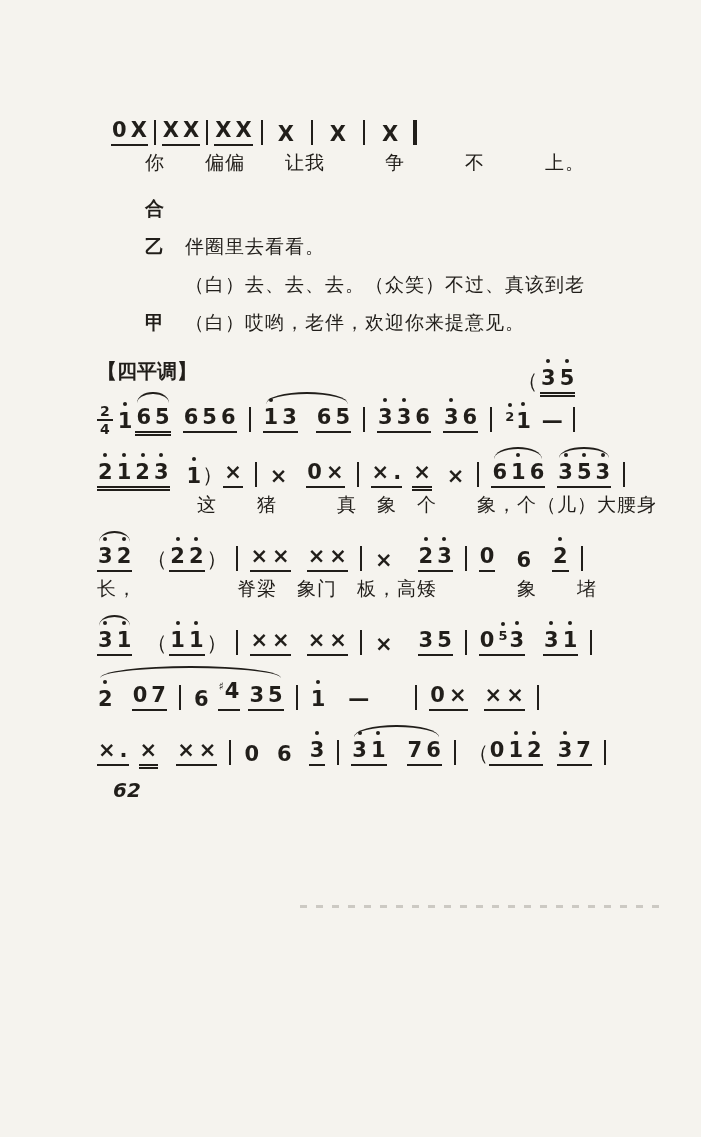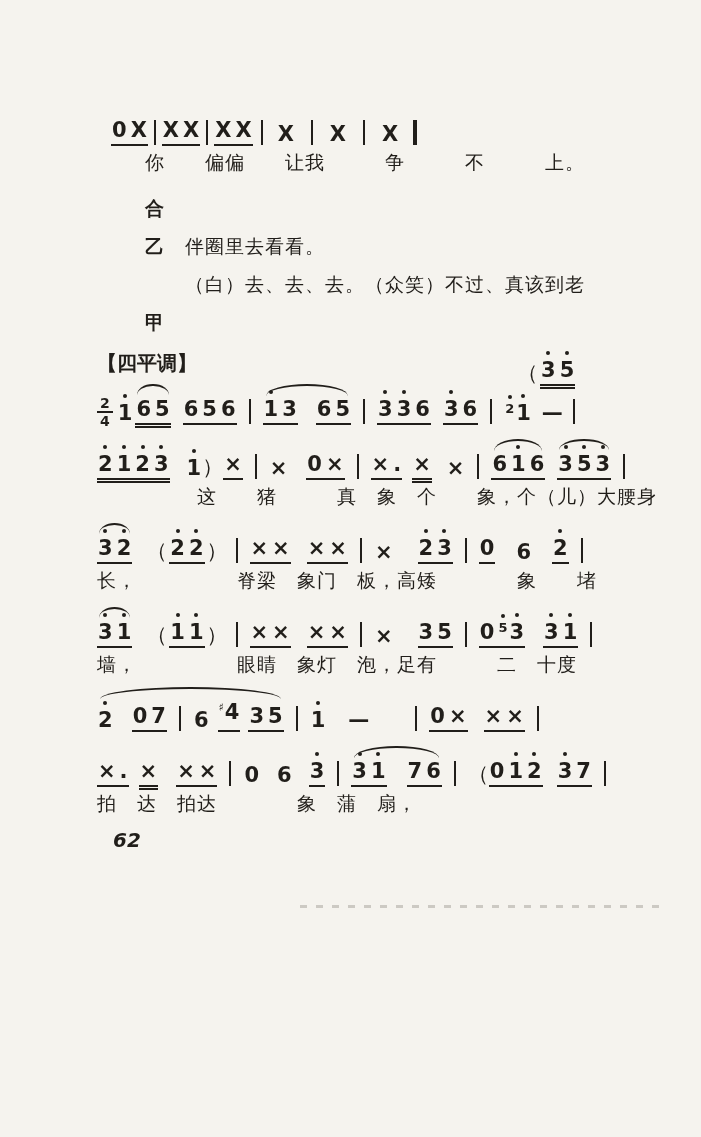--- a/index.html
+++ b/index.html
@@ -47,21 +47,21 @@
 
   
   .lyr{white-space:pre;font-size:19px;line-height:26px;margin-top:3px;letter-spacing:1px;}
 
   
   .dialogue{margin-top:14px;}
   .drow{display:flex;margin-bottom:0;}
   .speaker{width:40px;flex:none;font-weight:700;font-size:19px;line-height:38px;}
   .dtext{font-size:19px;line-height:38px;letter-spacing:1px;}
 
-  .section-head{margin-top:8px;font-weight:700;font-size:20px;line-height:28px;}
+  .section-head{margin-top:16px;font-weight:700;font-size:20px;line-height:28px;}
 
   .music{margin-top:2px;}
   .mrow{position:relative;margin-bottom:9px;}
   .pickup{position:absolute;left:420px;top:-38px;height:32px;}
 
   .pagenum{margin:12px 0 0 16px;font-weight:700;font-style:italic;font-size:20px;}
 
   .artifact{position:absolute;left:300px;top:905px;width:360px;height:3px;opacity:.45;
       background:repeating-linear-gradient(90deg,#9a968e 0 7px,transparent 7px 16px);}
 </style>
@@ -110,20 +110,23 @@
       </div>
       <div class="drow">
         <span class="speaker">乙</span>
         <div class="dtext">
           <div>伴圈里去看看。</div>
           <div>（白）去、去、去。（众笑）不过、真该到老</div>
         </div>
       </div>
       <div class="drow">
         <span class="speaker">甲</span>
+        <div class="dtext">
+          <div>（白）哎哟，老伴，欢迎你来提意见。</div>
+        </div>
       </div>
     </div>
 
     <div class="section-head">【四平调】</div>
 
     <div class="music">
 
       <div class="mrow">
         <div class="pickup mline">
             <span class="ptxt">（</span>
@@ -318,21 +321,20 @@
               <span class="note" style="margin-left: 0px;">
                 <span class="ch hi">3</span>
               </span>
             </span>
             <span class="note u1" style="margin-left: 18px;">
               <span class="ch hi">3</span>
               <span class="ch hi">1</span>
             </span>
             <span class="barline"></span>
           </div>
-        <div class="lyr">墙，　　　　　眼睛　象灯　泡，足有　　　二　十度</div>
       </div>
 
       <div class="mrow">
         <div class="mline">
             <span class="slur">
               <span class="note">
                 <span class="ch hi">2</span>
               </span>
               <span class="note u1" style="margin-left: 18px;">
                 <span class="ch">0</span>
@@ -408,21 +410,20 @@
               <span class="ch">0</span>
               <span class="ch hi">1</span>
               <span class="ch hi">2</span>
             </span>
             <span class="note u1" style="margin-left: 14px;">
               <span class="ch hi">3</span>
               <span class="ch">7</span>
             </span>
             <span class="barline"></span>
           </div>
-        <div class="lyr">拍　达　拍达　　　　象　蒲　扇，</div>
       </div>
 
     </div>
 
     <div class="pagenum">62</div>
   </div>
 
   <div class="artifact"></div>
 </div>
 

